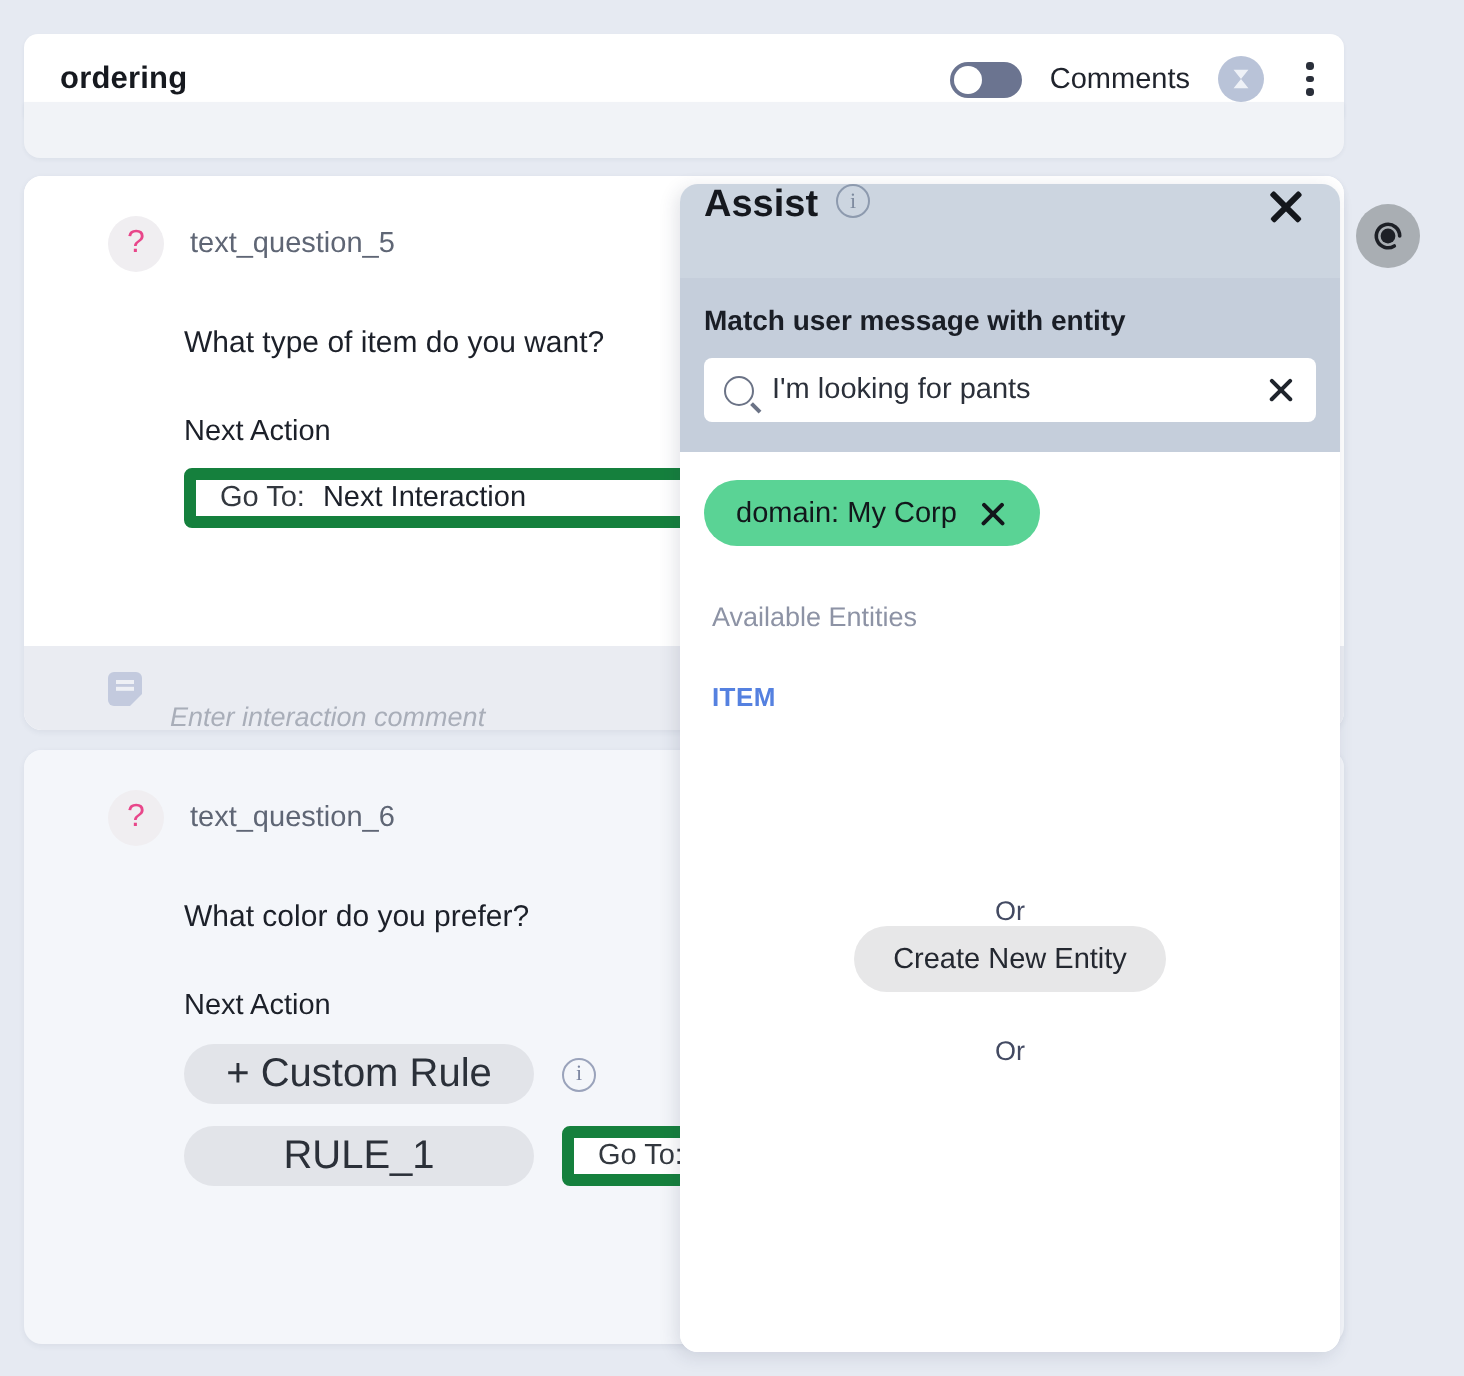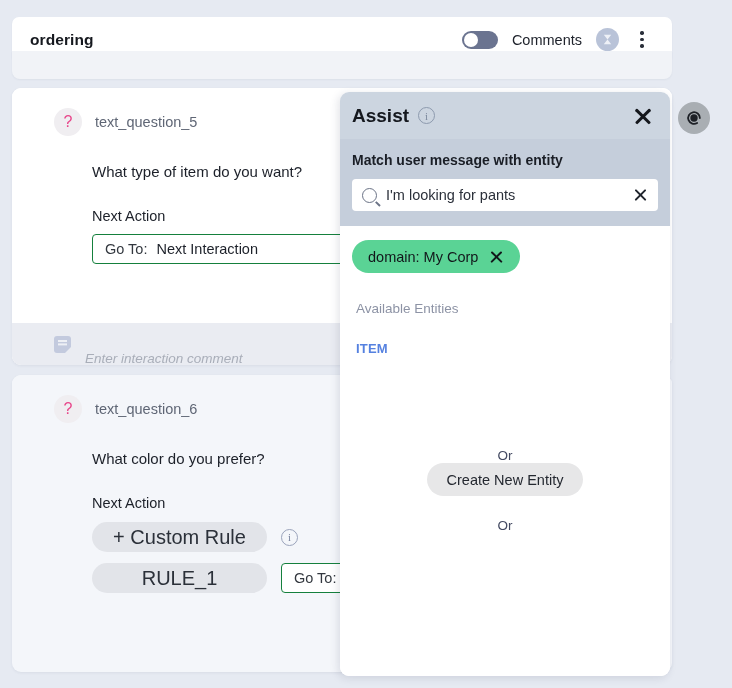--- a/index.html
+++ b/index.html
@@ -33,21 +33,21 @@
     color: #16191f;
     font-weight: 600;
     margin-left: 18px;
     letter-spacing: .1px;
   }
   #topbar .right {
     margin-left: auto;
     display: flex;
     align-items: center;
     gap: 14px;
-    padding-right: 21px;
+    padding-right: 8px;
   }
   .toggle {
     width: 36px;
     height: 18px;
     border-radius: 10px;
     background: #6b7490;
     position: relative;
     cursor: pointer;
     flex: none;
   }
@@ -157,21 +157,21 @@
     padding-left: 80px;
     margin-top: 28px;
   }
 
   .goto-box {
     margin-left: 80px;
     margin-top: 10px;
     width: 270px;
     height: 30px;
     background: #ffffff;
-    border: 1px solid #15803d;
+    border: 6px solid #15803d;
     border-radius: 4px;
     display: flex;
     align-items: center;
     font-size: 14.5px;
     color: #1c2029;
     box-sizing: border-box;
     padding-left: 12px;
     cursor: pointer;
   }
   .goto-box .goto-key { color: #33383f; }
@@ -273,21 +273,20 @@
     border-radius: 9px;
     box-shadow: -2px 2px 9px rgba(40,50,80,.13);
     overflow: hidden;
     display: flex;
     flex-direction: column;
   }
   #assist-header {
     height: 47px;
     background: #ccd5e0;
     display: flex;
-    align-items: center;
     padding: 0 16px 0 12px;
     flex: none;
   }
   #assist-header .h-title {
     font-size: 19px;
     font-weight: bold;
     color: #15181e;
   }
   #assist-header .info-circle {
     margin-left: 9px;

